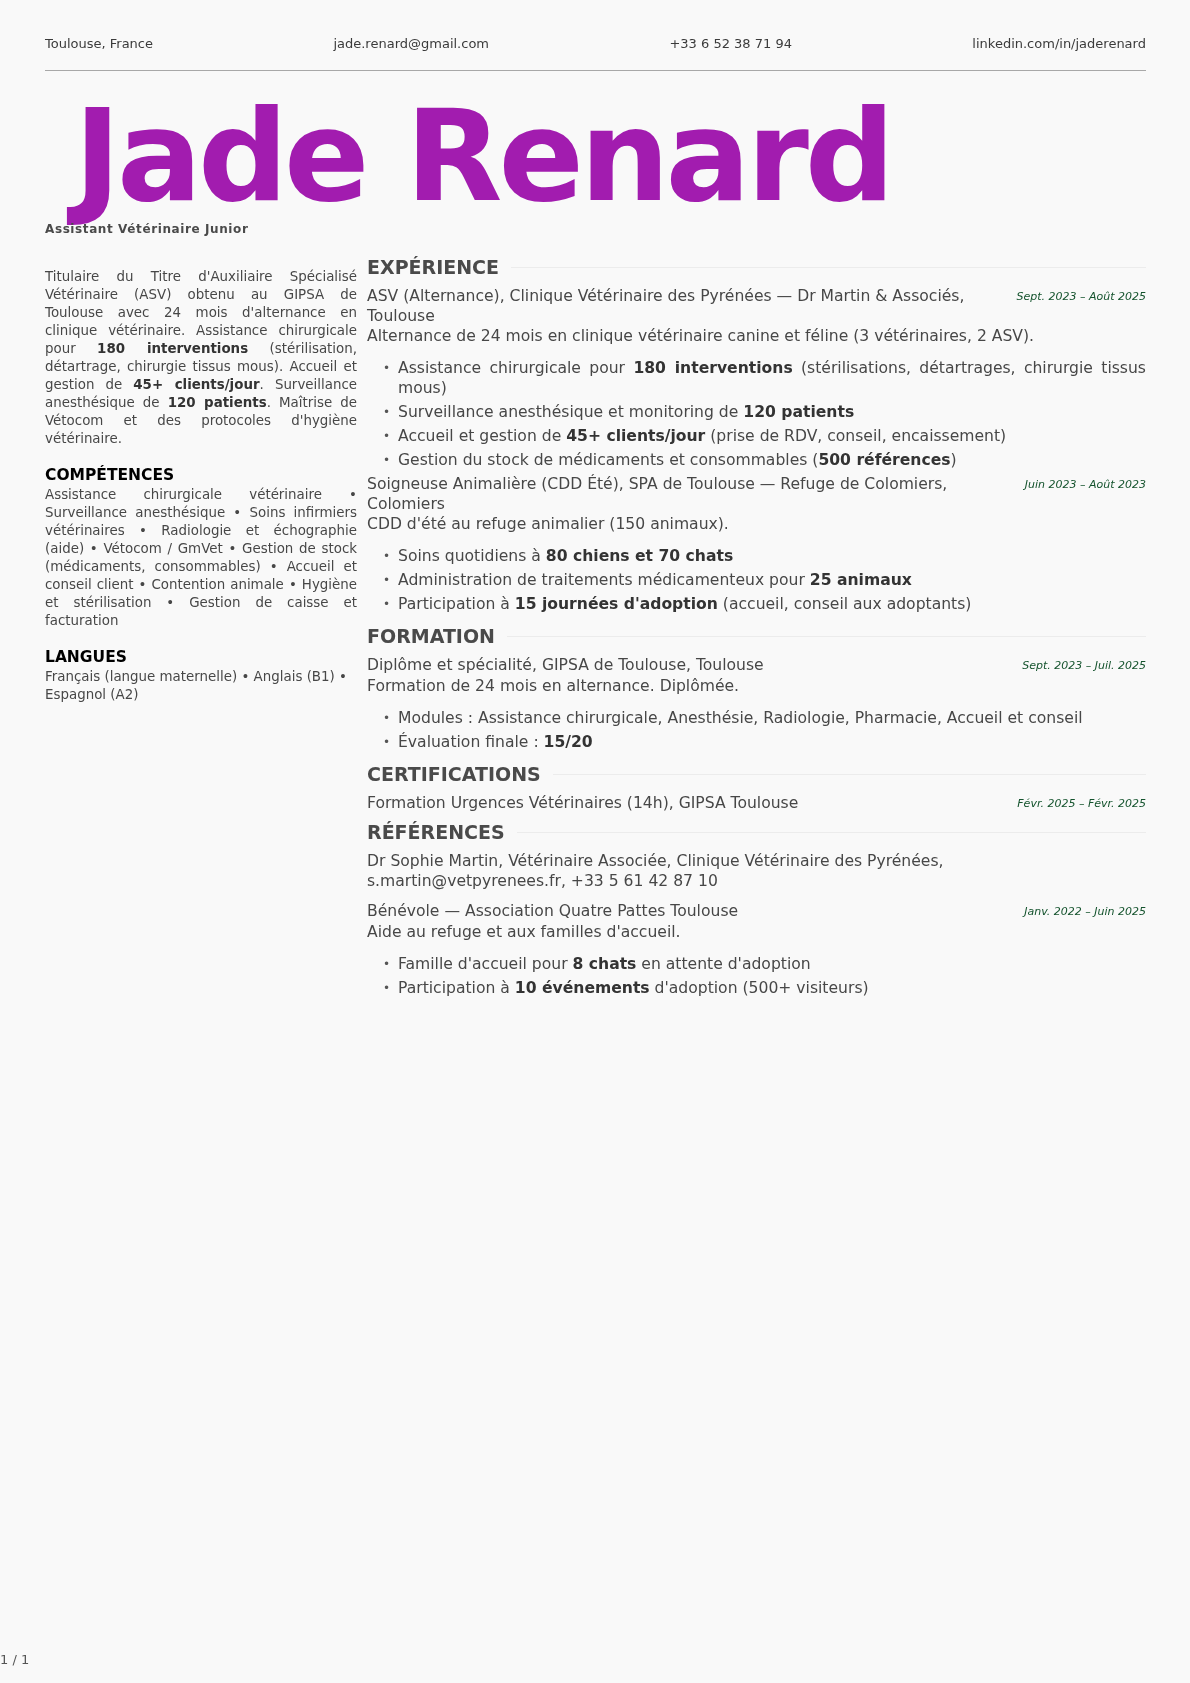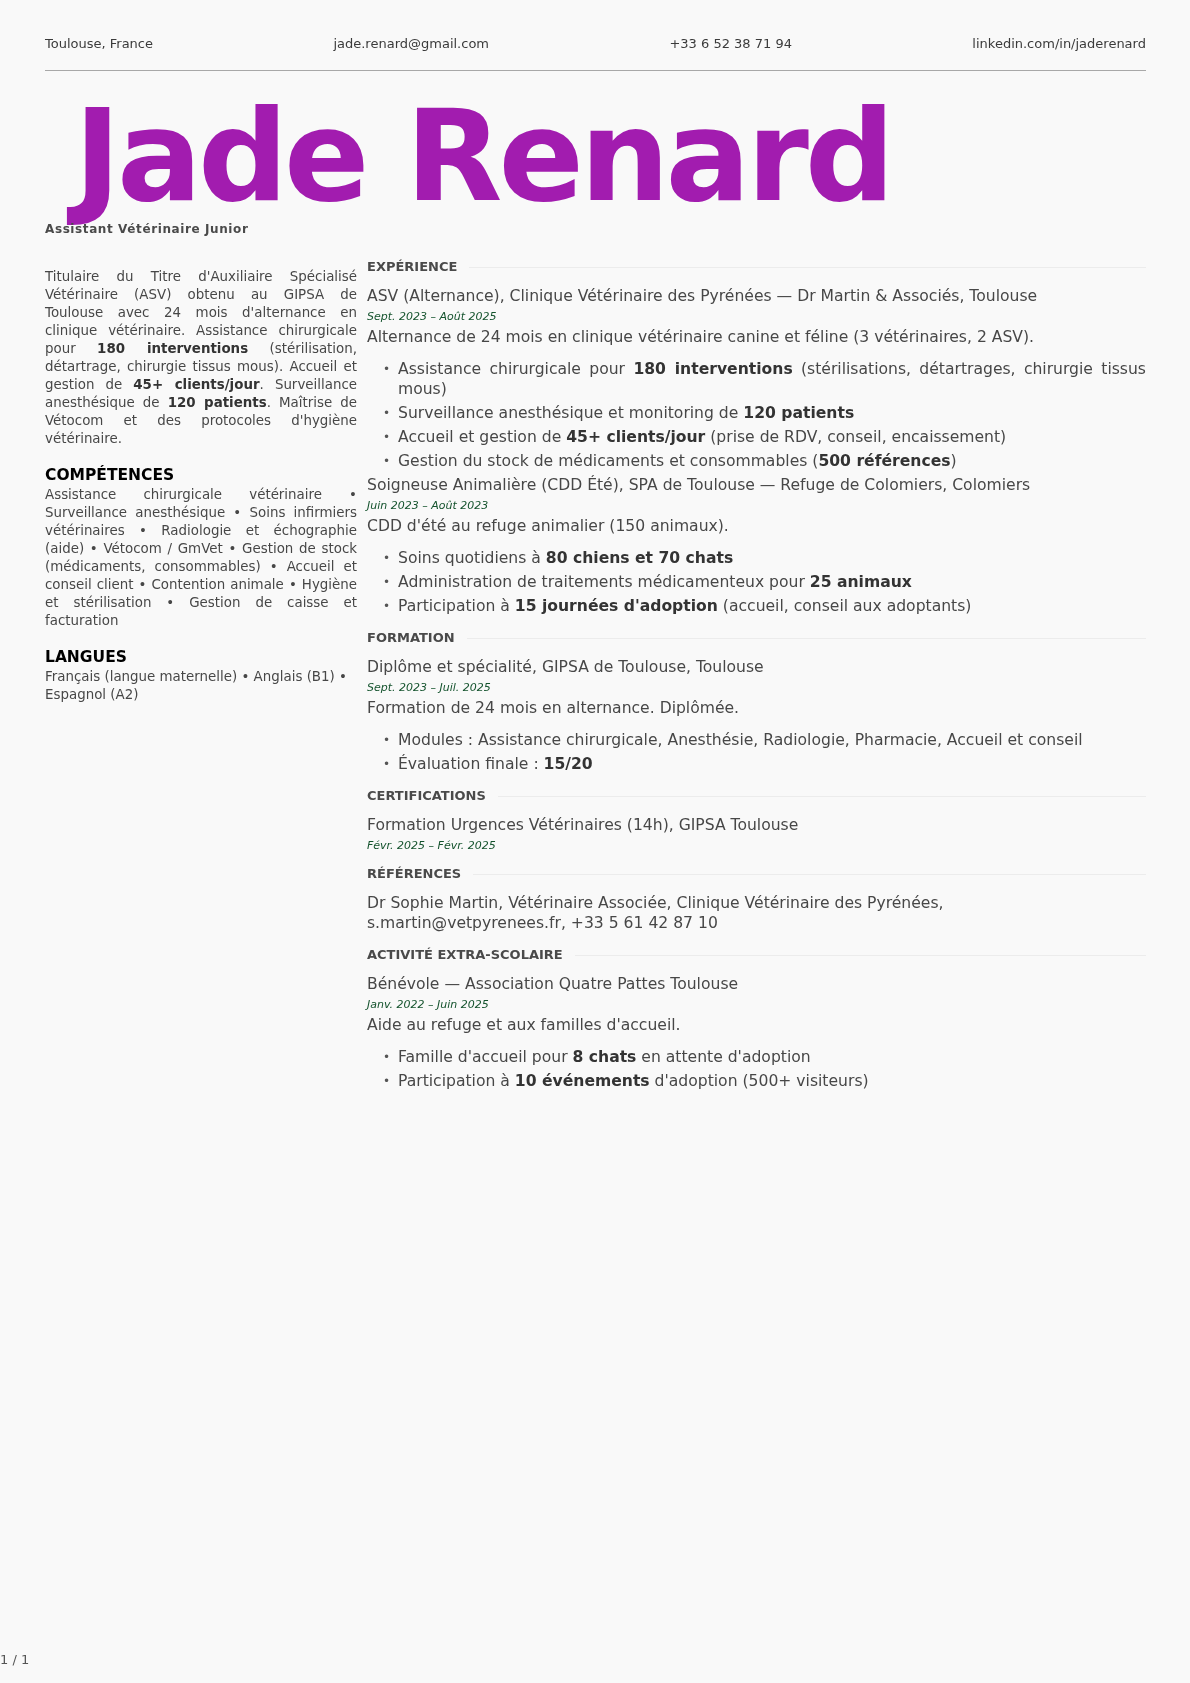--- a/index.html
+++ b/index.html
@@ -40,26 +40,26 @@
     .left-col h3 {
       font-size: 15.5px; font-weight: bold; color: #000000;
       margin: 18px 0 2px 0; letter-spacing: 0;
     }
     .right-col {
       position: absolute; left: 367px; top: 255px; width: 779px;
       font-size: 15.6px; line-height: 20px; color: #474747;
     }
     .sec-head {
       display: flex; align-items: center; gap: 12px;
-      font-size: 13px; font-weight: bold; color: #4a4a4a;
+      font-size: 19px; font-weight: bold; color: #4a4a4a;
       margin: 0 0 7px 0; line-height: 24px;
     }
     .sec-head .rule { flex: 1; height: 1px; background: #ececec; }
     .entry-top {
-      display: flex; justify-content: space-between; align-items: flex-start; flex-direction: column;
+      display: flex; justify-content: space-between; align-items: flex-start;
     }
     .entry-title { flex: 1; padding-right: 20px; }
     .entry-date {
       font-style: italic; font-size: 11px; color: #14532d;
       white-space: nowrap; padding-top: 1px;
     }
     .entry-desc { margin: 0 0 12px 0; }
     ul.bullets { margin: 0 0 4px 0; padding-left: 31px; list-style: none; }
     ul.bullets li { position: relative; margin: 0 0 4px 0; text-align: justify; }
     ul.bullets li::before {
@@ -163,24 +163,20 @@
 
   <div class="section" style="">
     <div class="sec-head">
       <span>RÉFÉRENCES</span>
         <span class="rule"></span>
     </div>
     <div>Dr Sophie Martin, Vétérinaire Associée, Clinique Vétérinaire des Pyrénées, s.martin@vetpyrenees.fr, +33 5 61 42 87 10</div>
   </div>
 
   <div class="section">
-    <div class="sec-head">
-      <span>ACTIVITÉ EXTRA-SCOLAIRE</span>
-        <span class="rule"></span>
-    </div>
     <div>
       <div class="entry-top">
         <div class="entry-title">Bénévole — Association Quatre Pattes Toulouse</div>
         <div class="entry-date">Janv. 2022 – Juin 2025</div>
       </div>
       <p class="entry-desc">Aide au refuge et aux familles d'accueil.</p>
       <ul class="bullets">
         <li><span>Famille d'accueil pour </span><b>8 chats</b><span> en attente d'adoption</span></li>
         <li><span>Participation à </span><b>10 événements</b><span> d'adoption (500+ visiteurs)</span></li>
       </ul>

